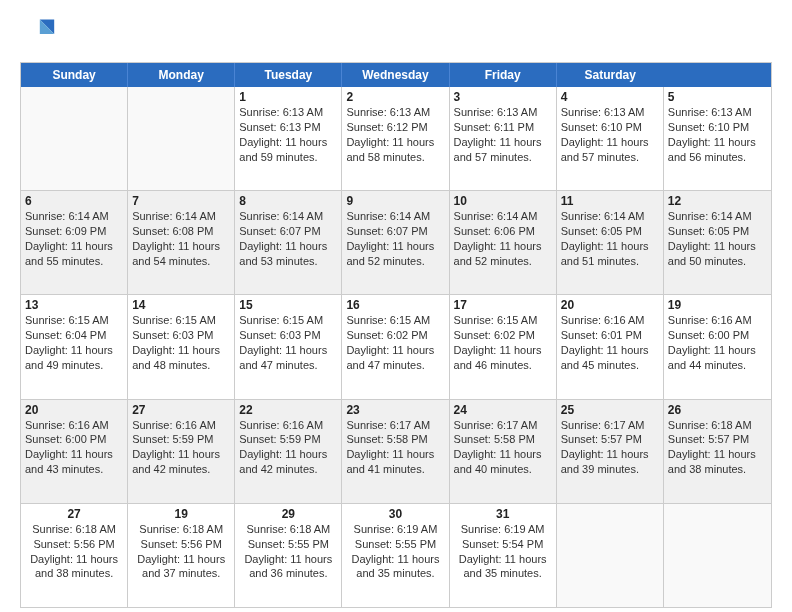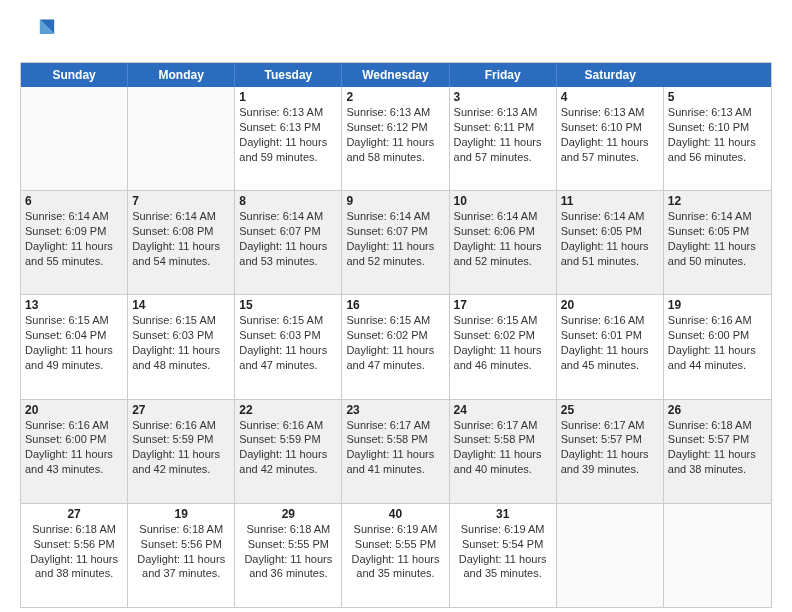--- a/index.html
+++ b/index.html
@@ -317,21 +317,21 @@
 Sunset: 5:56 PM
 Daylight: 11 hours and 37 minutes.</div>
           </div>
           <div class="cal-cell">
             <div class="day-num">29</div>
             <div class="cell-info" style="white-space: pre-line;">Sunrise: 6:18 AM
 Sunset: 5:55 PM
 Daylight: 11 hours and 36 minutes.</div>
           </div>
           <div class="cal-cell">
-            <div class="day-num">40</div>
+            <div class="day-num">30</div>
             <div class="cell-info" style="white-space: pre-line;">Sunrise: 6:19 AM
 Sunset: 5:55 PM
 Daylight: 11 hours and 35 minutes.</div>
           </div>
           <div class="cal-cell">
             <div class="day-num">31</div>
             <div class="cell-info" style="white-space: pre-line;">Sunrise: 6:19 AM
 Sunset: 5:54 PM
 Daylight: 11 hours and 35 minutes.</div>
           </div>

